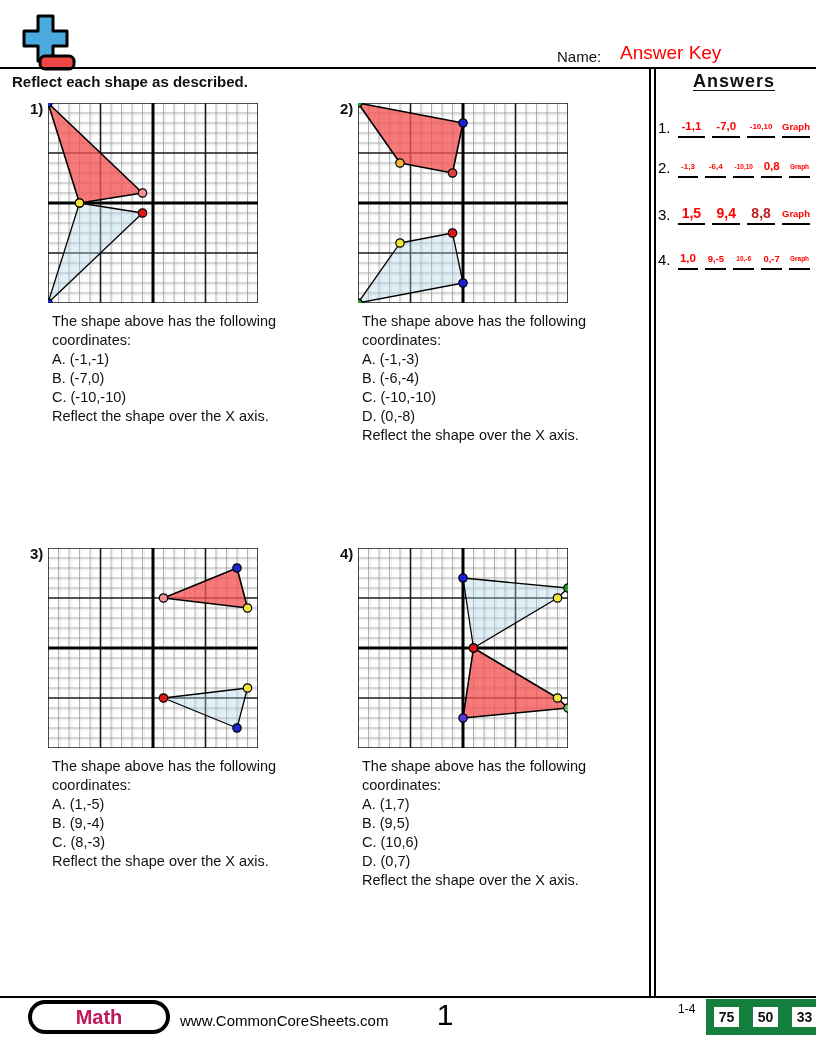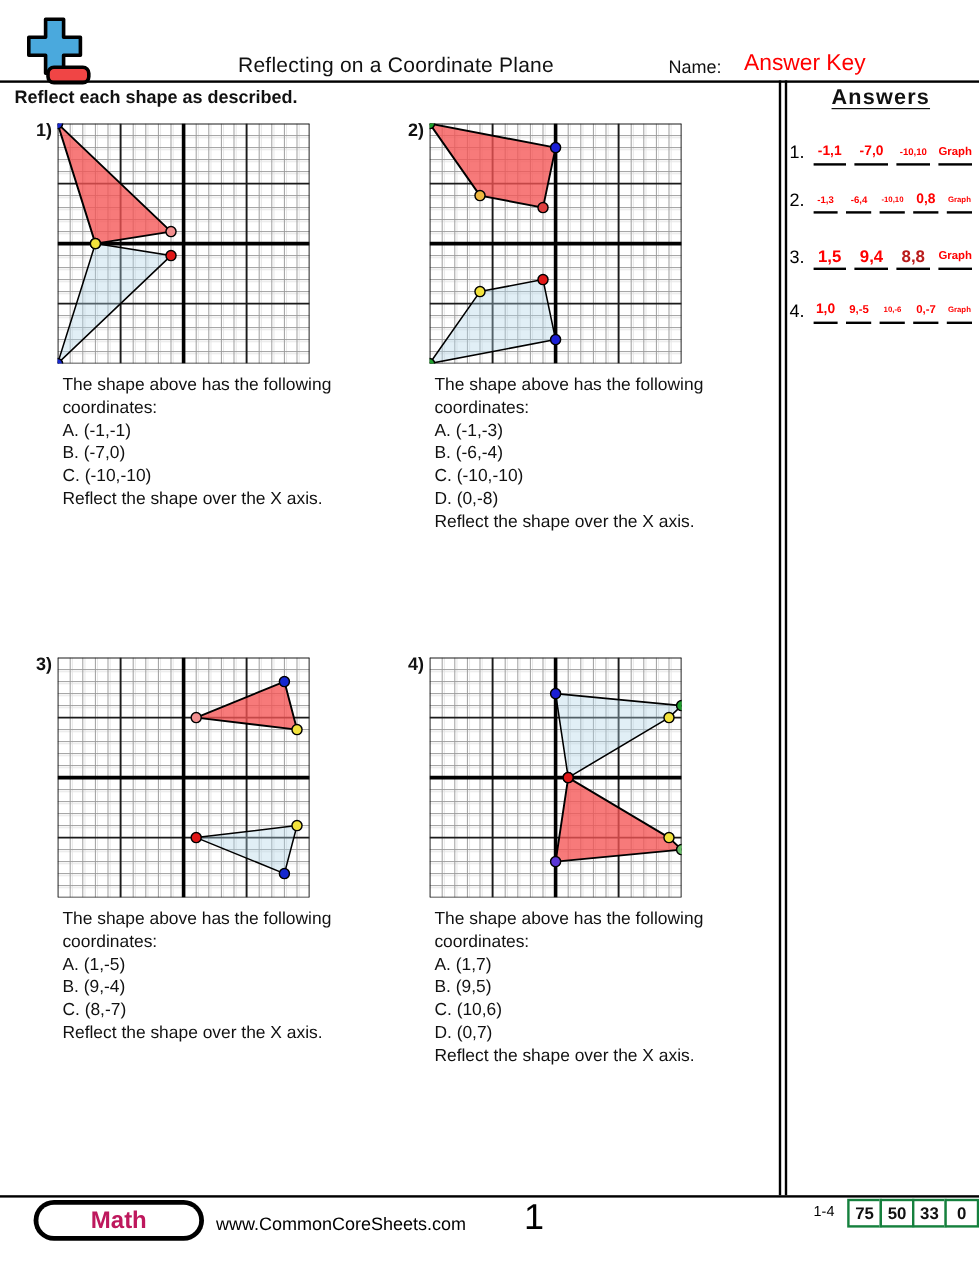--- a/index.html
+++ b/index.html
@@ -35,35 +35,34 @@
 
   
   #footer-line{position:absolute;left:0;top:996px;width:816px;height:2px;background:#000;}
   #footer-logo{position:absolute;left:28px;top:1000px;width:142px;height:34px;background:#000;border-radius:17px;}
   #footer-logo-inner{position:absolute;left:4px;top:4px;right:4px;bottom:4px;background:#fff;
                      border-radius:13px;text-align:center;line-height:26px;font-size:20px;font-weight:bold;color:#be185d;}
   #footer-url{position:absolute;left:180px;top:1012px;font-size:15px;color:#000;}
   #footer-page{position:absolute;left:400px;top:998px;width:90px;text-align:center;font-size:30px;color:#000;}
   #score-range{position:absolute;left:678px;top:1002px;font-size:12px;color:#000;}
   #score-table{position:absolute;left:706px;top:999px;display:flex;}
-  .score-cell{width:25px;height:20px;border:2px solid #15803d;margin-left:-2px;text-align:center;
+  .score-cell{width:25px;height:20px;border:8px solid #15803d;margin-left:-2px;text-align:center;
               line-height:20px;font-size:14px;font-weight:600;background:#fff;}
   .score-cell:first-child{margin-left:0;}
 </style>
 </head>
 <body>
 
 <div id="page">
 
   <svg id="logo" viewBox="0 0 66 60" width="66" height="60">
     <path id="logo-plus" d="M26 4 h15 v15 h14 v15 h-14 v15 h-15 v-15 h-14 v-15 h14 z" fill="#4aa9dd" stroke="#000" stroke-width="3" stroke-linejoin="round"></path>
     <rect id="logo-minus" x="28" y="44" width="34" height="13" rx="5" fill="#f04545" stroke="#000" stroke-width="3"></rect>
   </svg>
   <div id="header-line"></div>
-  <div id="page-title">Reflecting on a Coordinate Plane</div>
   <div id="name-label">Name:</div>
   <div id="answer-key" style="color: rgb(255, 0, 0);">Answer Key</div>
   <div id="instruction">Reflect each shape as described.</div>
 
   <div id="answers-sep"></div>
   <div id="answers-title">Answers</div>
   <div id="answers-rows">
       <div class="answer-row" style="top: 116px;">
         <span class="answer-num">1.</span>
         <span class="answer-blank" style="font-size: 11.5px; color: rgb(255, 0, 0);">-1,1</span>
@@ -377,21 +376,21 @@
           <circle cx="189" cy="180" r="4.2" fill="#1527cf" stroke="#000" stroke-width="1.2"></circle>
           <circle cx="115.5" cy="50" r="4.2" fill="#f28f8f" stroke="#000" stroke-width="1.2"></circle>
           <circle cx="199.5" cy="60" r="4.2" fill="#f2e23c" stroke="#000" stroke-width="1.2"></circle>
           <circle cx="189" cy="20" r="4.2" fill="#1527cf" stroke="#000" stroke-width="1.2"></circle>
         </svg>
         <div class="problem-text">
           <div>The shape above has the following</div>
           <div>coordinates:</div>
           <div>A. (1,-5)</div>
           <div>B. (9,-4)</div>
-          <div>C. (8,-7)</div>
+          <div>C. (8,-3)</div>
           <div>Reflect the shape over the X axis.</div>
         </div>
       </div>
       <div class="problem" style="left: 338px; top: 541px;">
         <div class="problem-number">4)</div>
         <svg width="210" height="200" class="grid-svg">
           <rect width="210" height="200" fill="#fff"></rect>
           <line x1="12.3" y1="0" x2="12.3" y2="200" stroke="#e6e6e6" stroke-width="0.8"></line>
           <line x1="22.8" y1="0" x2="22.8" y2="200" stroke="#e6e6e6" stroke-width="0.8"></line>
           <line x1="33.3" y1="0" x2="33.3" y2="200" stroke="#e6e6e6" stroke-width="0.8"></line>

